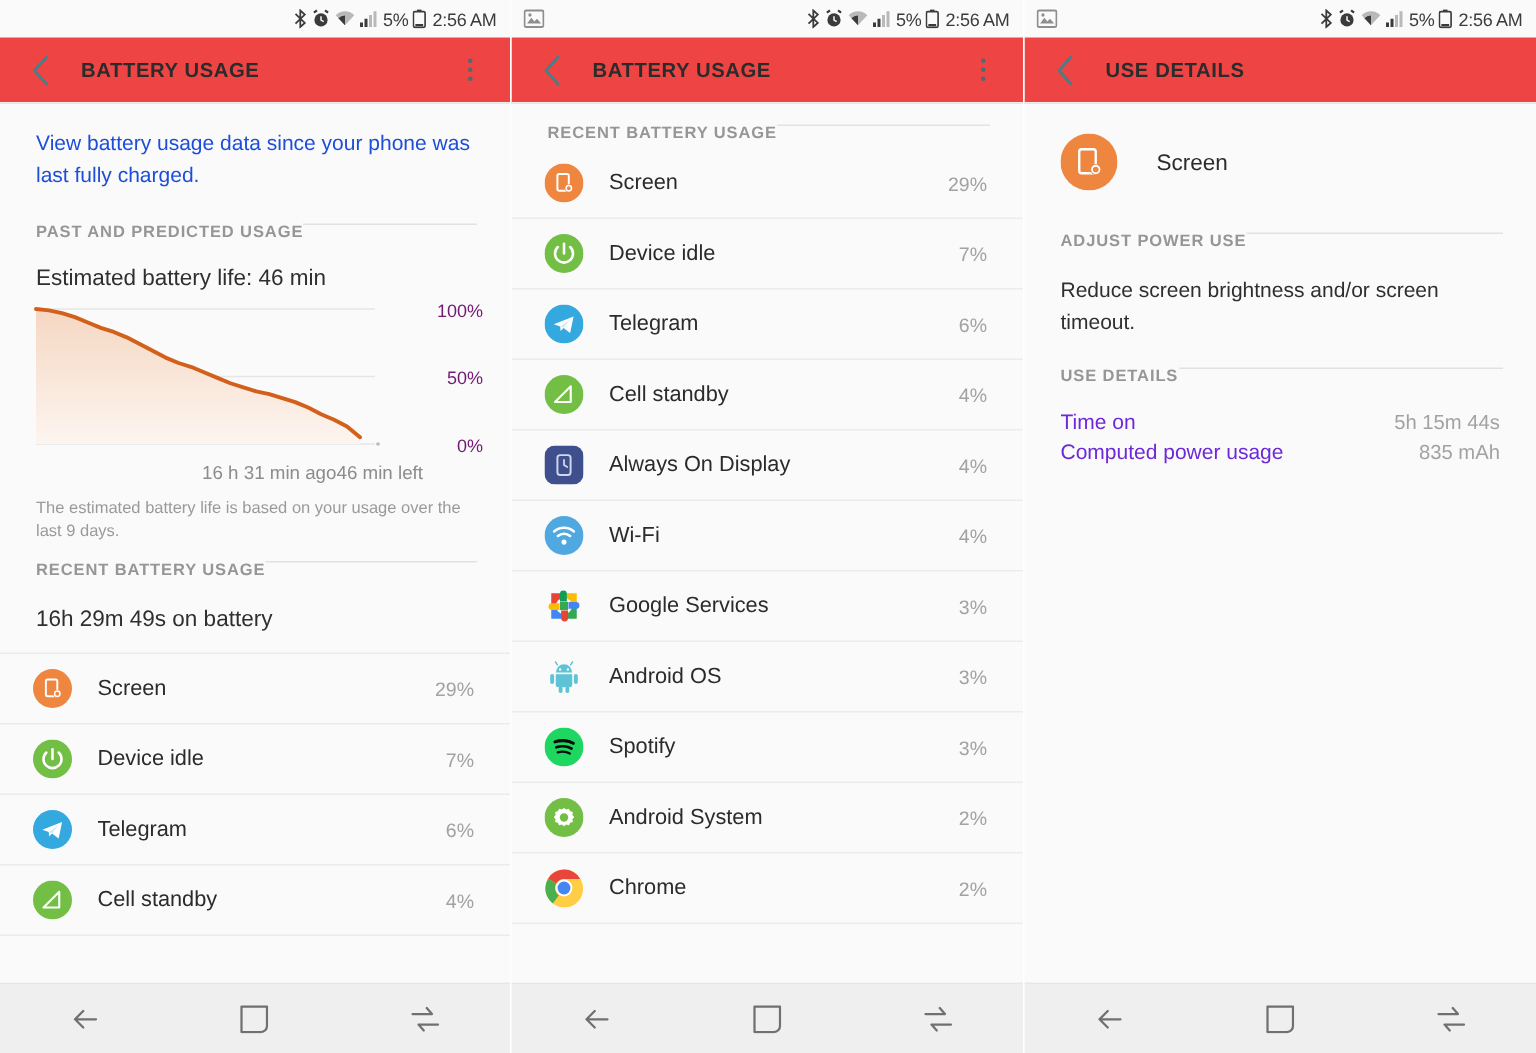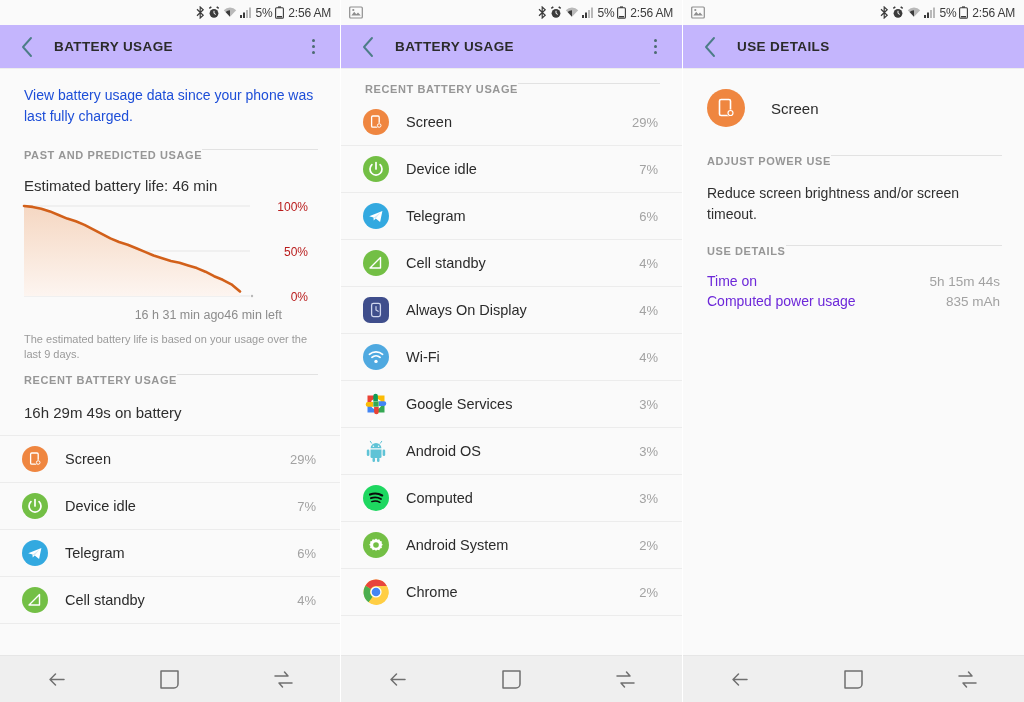--- a/index.html
+++ b/index.html
@@ -33,21 +33,21 @@
   .sb-right { margin-left: auto; display: flex; align-items: center; gap: 3px; }
   .sb-right .pct { font-size: 12px; letter-spacing: -0.2px; }
   .sb-right .clock { font-size: 12px; letter-spacing: -0.2px; margin-left: 1px; }
   .sb-icon { display: inline-flex; align-items: center; }
 
   
   .appbar {
     height: 44px; flex: 0 0 44px;
     display: flex; align-items: center;
     padding: 0 14px 0 14px;
-    background: #c4b5fd;
+    background: #ef4444;
     border-bottom: 1px solid #ededed;
   }
   .appbar .back { width: 26px; height: 26px; display: flex; align-items: center; justify-content: center; cursor: pointer; }
   .appbar .title {
     font-size: 13.5px; font-weight: bold; letter-spacing: 0.4px;
     color: #2b2b2b; margin-left: 14px;
   }
   .appbar .more { margin-left: auto; width: 26px; height: 26px; display: flex; flex-direction: column; align-items: center; justify-content: center; gap: 3px; cursor: pointer; }
   .appbar .more i { width: 3px; height: 3px; border-radius: 50%; background: #4c6b72; display: block; }
 
@@ -73,21 +73,21 @@
   .estimate {
     font-size: 15px; color: #2f2f2f;
     padding: 12px 24px 2px 24px;
   }
 
   
   .chart-wrap { padding: 8px 22px 0 22px; position: relative; height: 108px; }
   .chart-wrap svg { display: block; }
   .chart-axis-labels { position: absolute; right: 18px; top: 8px; width: 44px; height: 100px; }
   .chart-axis-labels span {
-    position: absolute; right: 14px; font-size: 12px; color: #b91c1c;
+    position: absolute; right: 0; font-size: 12px; color: #701a75;
   }
   .chart-foot {
     display: flex; justify-content: flex-end;
     padding: 4px 58px 0 24px;
     font-size: 12.5px; color: #8c8c8c;
   }
   .chart-note {
     font-size: 11px; color: #9a9a9a; line-height: 15px;
     padding: 10px 26px 6px 24px;
   }
@@ -482,21 +482,21 @@
           </div>
           <div class="row">
             <span class="ico">
               <svg width="26" height="26" viewBox="0 0 26 26">
                 <circle cx="13" cy="13" r="13" fill="#1ed760"></circle>
                 <path d="M7 9.6 C10.6 8.2 15.8 8.5 19.2 10.5" fill="none" stroke="#0b0b0b" stroke-width="2.1" stroke-linecap="round"></path>
                 <path d="M7.9 13.2 C10.9 12.1 15.2 12.4 18 14" fill="none" stroke="#0b0b0b" stroke-width="1.8" stroke-linecap="round"></path>
                 <path d="M8.8 16.6 C11.2 15.8 14.6 16 16.9 17.3" fill="none" stroke="#0b0b0b" stroke-width="1.5" stroke-linecap="round"></path>
               </svg>
             </span>
-            <span class="nm">Computed</span>
+            <span class="nm">Spotify</span>
             <span class="pc">3%</span>
           </div>
           <div class="row">
             <span class="ico">
               <svg width="26" height="26" viewBox="0 0 26 26">
                 <circle cx="13" cy="13" r="13" fill="#73bf45"></circle>
                 <path d="M13 6.6 l1.5 1.1 1.8 -0.5 0.8 1.7 1.8 0.5 -0.3 1.9 1.2 1.4 -1.2 1.4 0.3 1.9 -1.8 0.5 -0.8 1.7 -1.8 -0.5 -1.5 1.1 -1.5 -1.1 -1.8 0.5 -0.8 -1.7 -1.8 -0.5 0.3 -1.9 -1.2 -1.4 1.2 -1.4 -0.3 -1.9 1.8 -0.5 0.8 -1.7 1.8 0.5 z" fill="#fff"></path>
                 <circle cx="13" cy="13" r="2.8" fill="#73bf45"></circle>
               </svg>
             </span>

